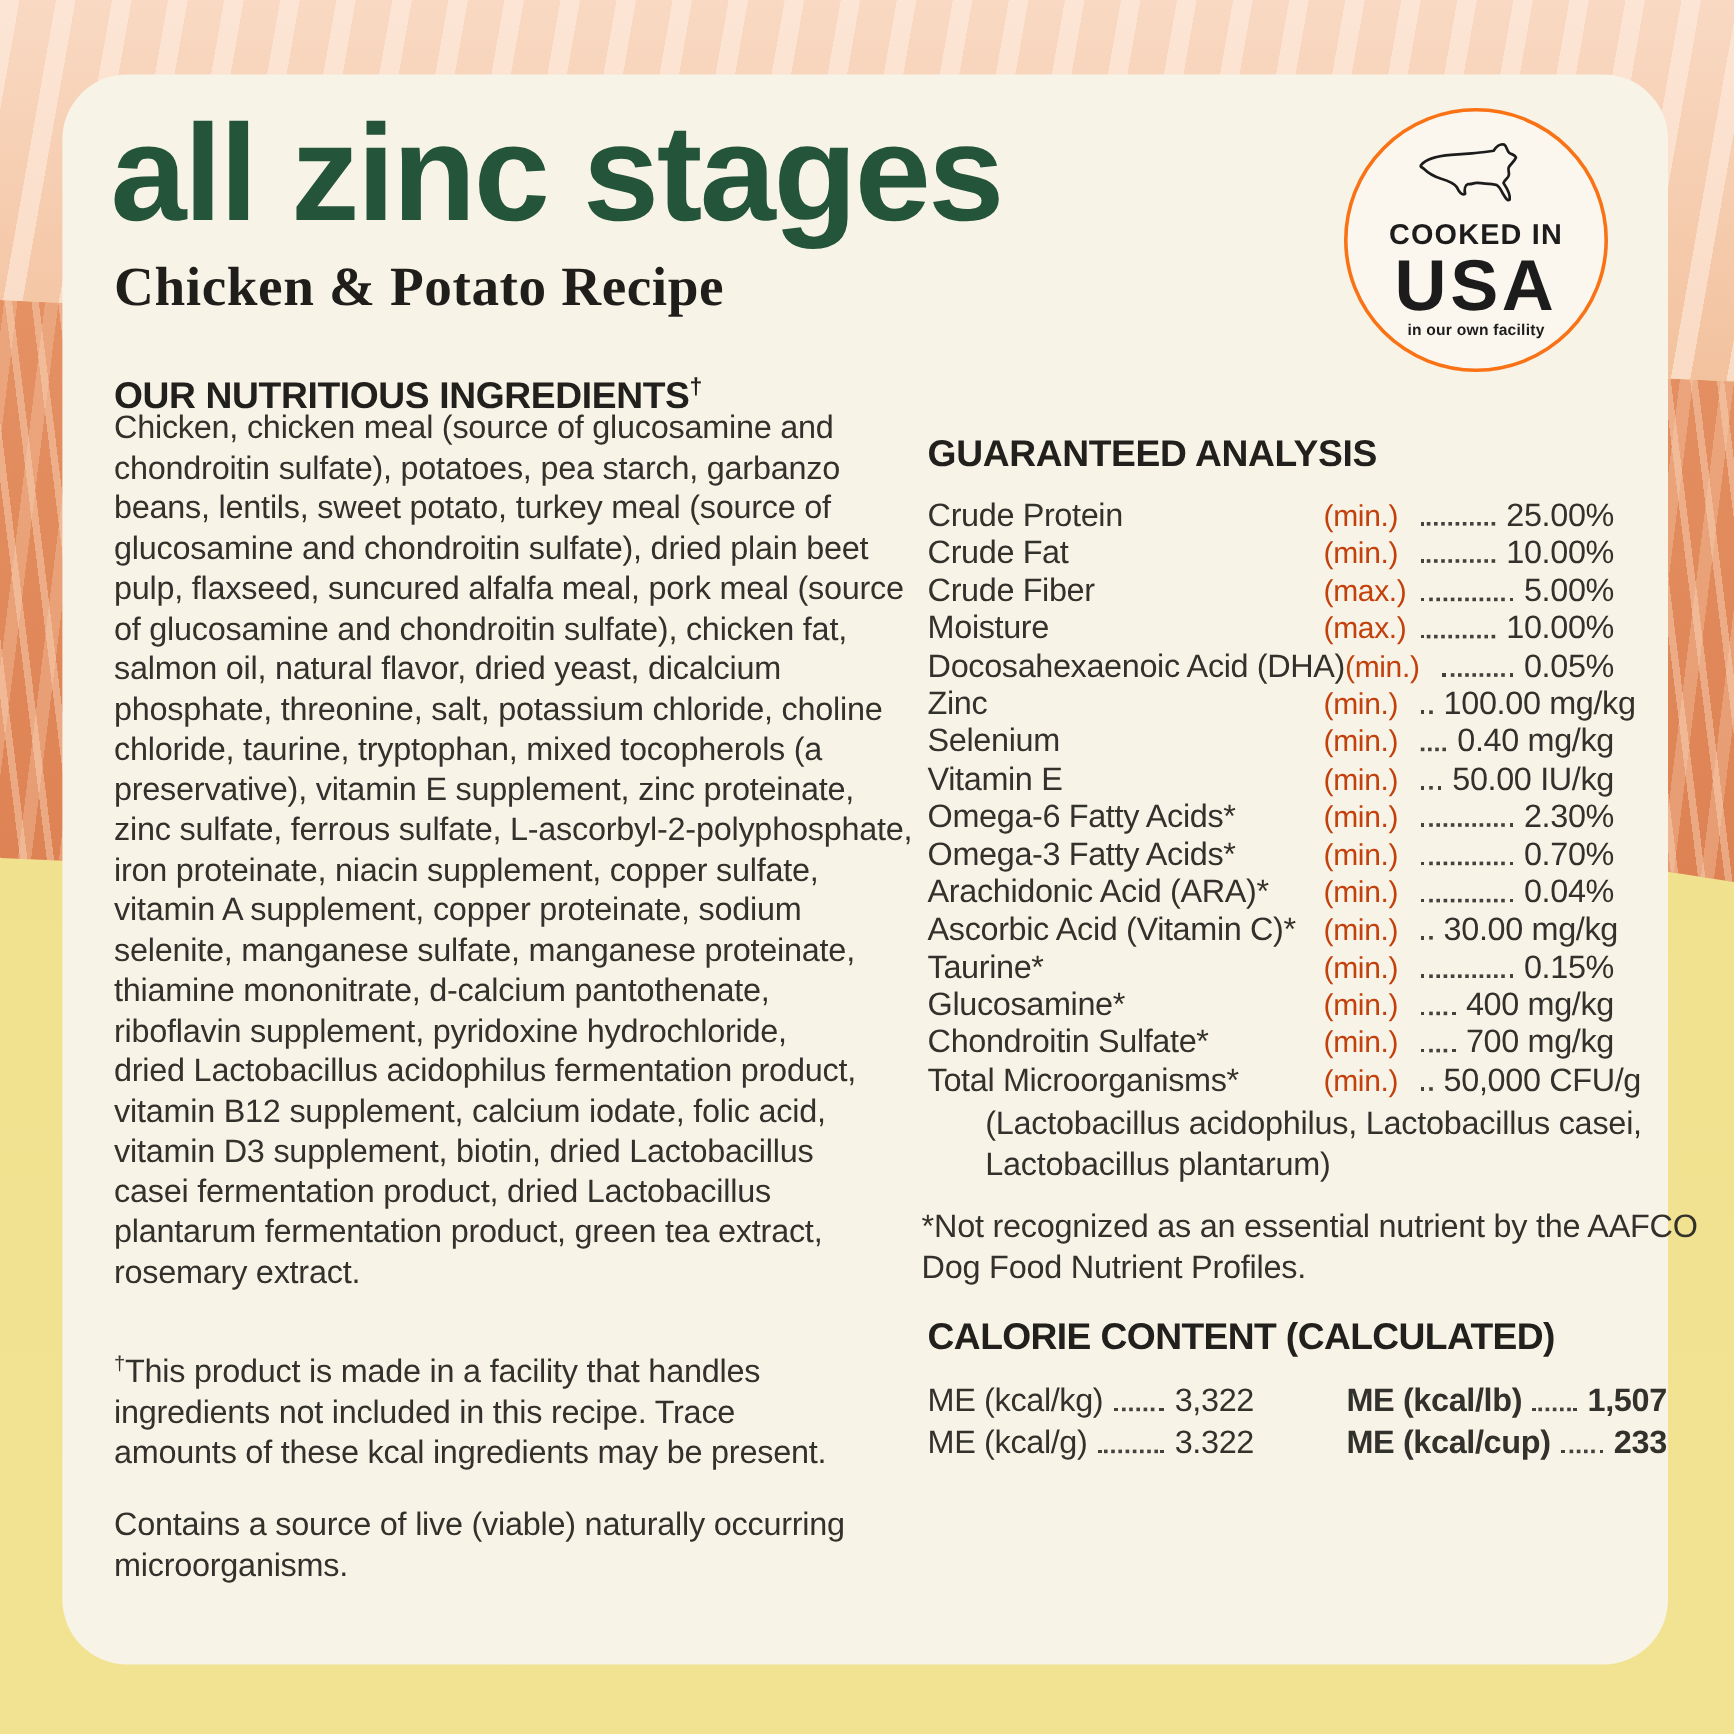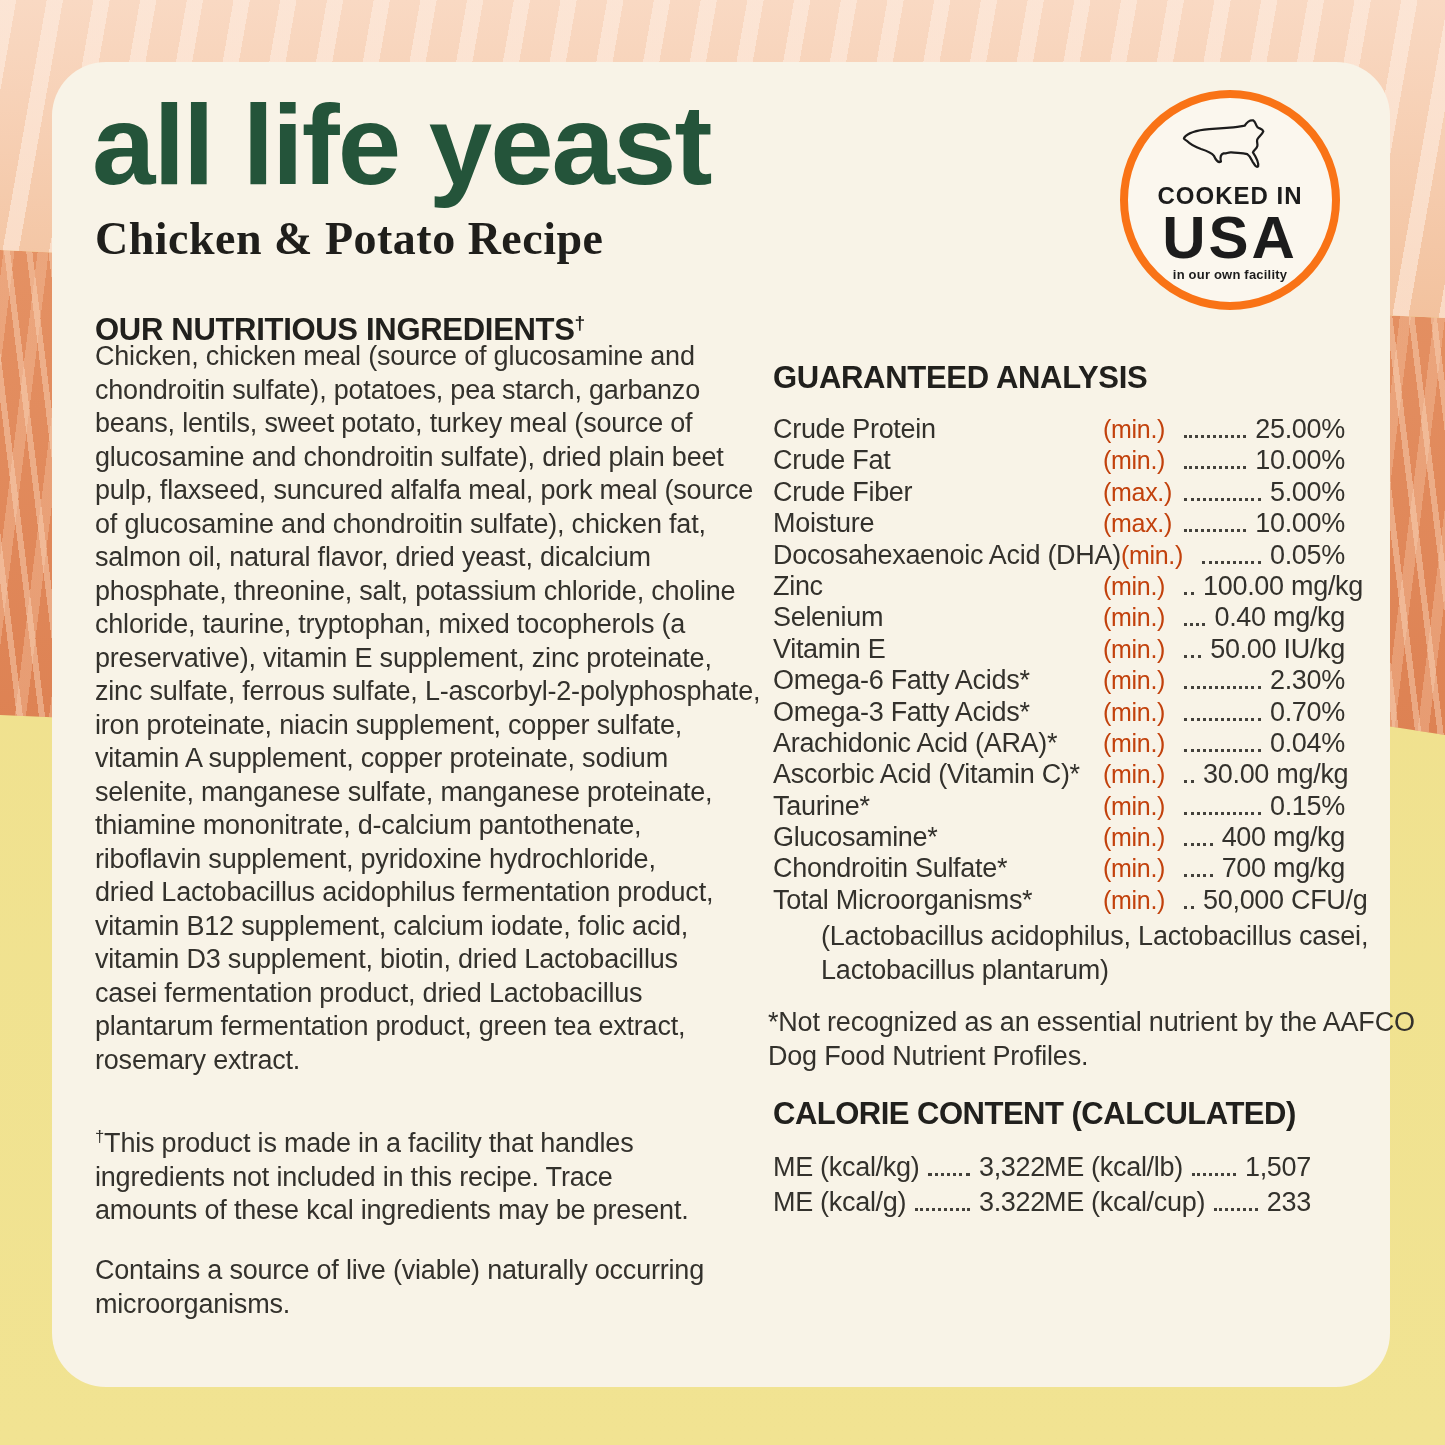--- a/index.html
+++ b/index.html
@@ -24,21 +24,21 @@
   .card{position:absolute;left:52px;top:62px;width:1338px;height:1325px;
         background:#f8f3e7;border-radius:54px;}
 
   .title{position:absolute;left:40px;top:26px;color:#24543a;
          font-size:114px;font-weight:bold;letter-spacing:-2px;line-height:1;}
   .subtitle{position:absolute;left:43px;top:150px;color:#1f1e1b;
             font-family:"Liberation Serif",serif;font-weight:bold;font-size:46px;letter-spacing:.5px;}
 
   
   .badge{position:absolute;left:1068px;top:28px;width:220px;height:220px;border-radius:50%;
-         background:#fbf7ee;border:8px solid #f97316;box-sizing:border-box;
+         background:#fbf7ee;border:3px solid #f97316;box-sizing:border-box;
          display:flex;flex-direction:column;align-items:center;justify-content:center;color:#1c1c1c;}
   .badge svg{display:block;margin-bottom:2px;}
   .badge-l1{font-size:24px;font-weight:bold;letter-spacing:1px;line-height:1.05;}
   .badge-l2{font-size:60px;font-weight:900;letter-spacing:3px;line-height:1.0;}
   .badge-l3{font-size:13px;font-weight:bold;letter-spacing:.2px;line-height:1.1;}
 
   .h2{position:absolute;color:#21201d;font-weight:bold;font-size:31px;letter-spacing:-.3px;white-space:nowrap;}
   .h2 sup{font-size:.62em;}
 
   .body-text{color:#33312c;font-size:27px;line-height:33.5px;letter-spacing:-.2px;}
@@ -57,36 +57,36 @@
   .ga-qual{flex:0 0 72px;font-size:25px;color:#c2410c;white-space:nowrap;}
   .dots{flex:1 1 auto;min-width:10px;border-bottom:3.4px dotted #44423c;margin:0 9px 7px 9px;}
   .ga-value{white-space:nowrap;text-align:right;}
   .ga-micro{position:absolute;left:721px;top:858px;width:600px;margin-left:48px;}
   .ga-aafco{position:absolute;left:716px;top:944px;width:600px;}
 
   
   .cc-head{left:721px;top:1034px;letter-spacing:-.5px;}
   .cc-col{position:absolute;top:1090px;}
   .cc-col-left{left:721px;width:272px;}
-  .cc-col-right{left:992px;width:267px;}
+  .cc-col-right{left:1070px;width:267px;font-weight:bold;}
   .cc-row{display:flex;align-items:baseline;height:35px;color:#33312c;font-size:27px;letter-spacing:-.3px;}
   .cc-label{white-space:nowrap;}
   .cc-value{white-space:nowrap;}
 </style>
 </head>
 <body>
 
 <div class="canvas">
   <div class="bg-yellow"></div>
   <div class="bg-field"></div>
   <div class="bg-sky"></div>
 
   <div class="card">
 
-    <div class="title">all life yeast</div>
+    <div class="title">all zinc stages</div>
     <div class="subtitle">Chicken &amp; Potato Recipe</div>
 
     <div class="badge">
       <span>
         <svg width="104" height="64" viewBox="0 0 120 74" fill="none" stroke="#1c1c1c" stroke-width="2.6" stroke-linejoin="round" stroke-linecap="round">
           <path d="M7 24 C12 17,24 15,36 14 L56 12.5 C64 12,70 11,77 10 C79 6.5,83 3,87 4 C90 5.5,89 9,92 12 C95 14,97.5 13.5,98.5 16.5 C97 20.5,93.5 22.5,91.5 26 C90.5 29,92.5 31,91.5 34 C90.5 37,87.5 38,86.5 41 C89.5 45.5,93.5 51.5,92.5 57 C90 59,88 54.5,86 51.5 C84 47.5,83 45,80 43 C74 41,68 42,61.5 41 C57.5 40.5,55.5 43,52.5 42 C49.5 43,48.5 47,49.5 51.5 C46.5 53.5,43.5 49.5,41.5 45 C38.5 41,33 39,26.5 37 C20.5 35,13.5 31,10 27.5 C7.5 25.5,6 25.5,7 24 Z"></path>
         </svg>
       </span>
       <span class="badge-l1">COOKED IN</span>
       <span class="badge-l2">USA</span>

